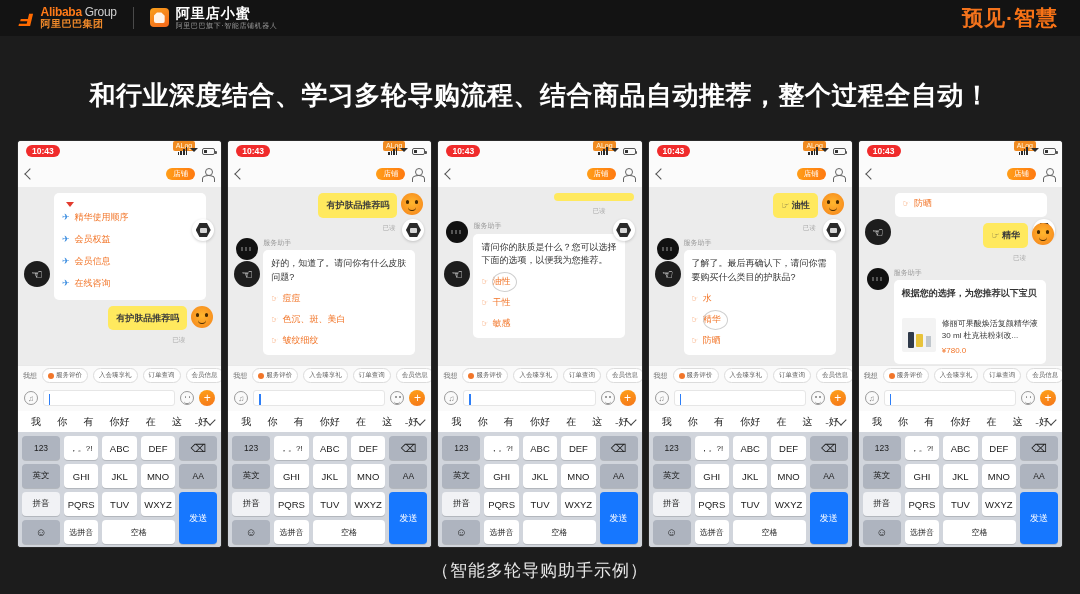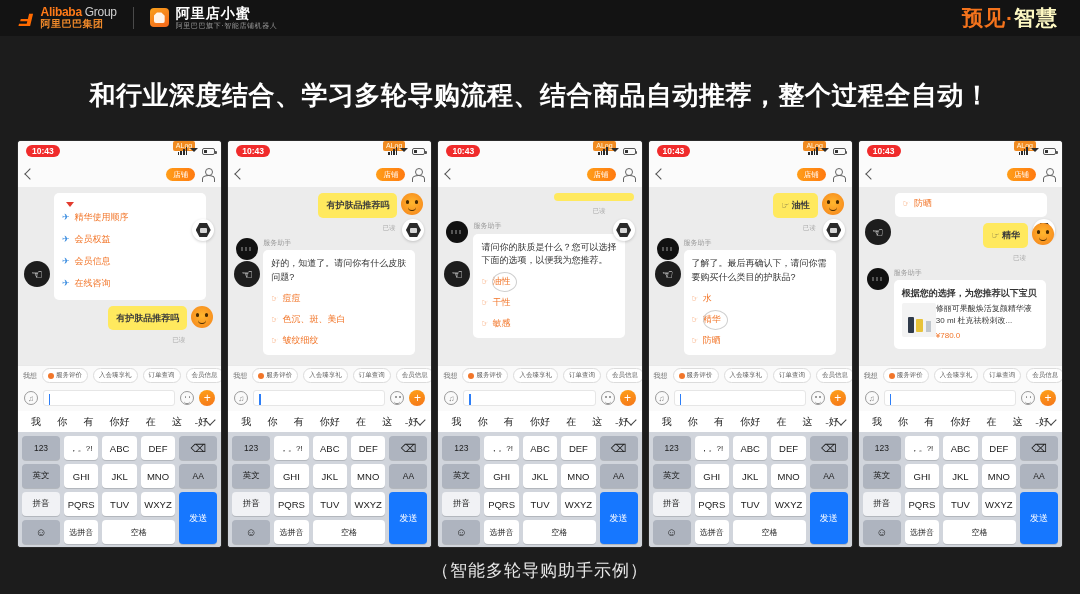--- a/index.html
+++ b/index.html
@@ -57,21 +57,21 @@
   .mid-txt { display: flex; flex-direction: column; line-height: 1.1; }
   .mid-cn { font-size: 14px; color: #fff; font-weight: bold; letter-spacing: 1px; }
   .mid-sub { font-size: 7px; color: #9a9a9a; letter-spacing: .6px; margin-top: 1px; }
 
   .brand-right {
     position: absolute; right: 22px; top: 4px;
     font-size: 21px; font-weight: bold; letter-spacing: 1px;
   }
   .br-o { color: #f4731c; }
   .br-d { color: #f4731c; }
-  .br-b { color: #fef9c3; }
+  .br-b { color: #f97316; }
 
   
   .title {
     position: absolute; top: 78px; left: 0; width: 1080px;
     text-align: center;
     font-size: 26px; font-weight: bold; color: #ffffff;
     letter-spacing: .5px;
   }
 
   
@@ -136,21 +136,21 @@
   .navbar {
     height: 26px; background: #fbfbfb;
     display: flex; align-items: center; position: relative;
     flex: 0 0 auto;
   }
   .nav-back {
     margin-left: 8px; width: 8px; height: 8px;
     border-left: 1.6px solid #555; border-bottom: 1.6px solid #555;
     transform: rotate(45deg);
   }
-  .nav-right { position: absolute; right: 7px; display: flex; align-items: flex-end; gap: 6px; }
+  .nav-right { position: absolute; right: 7px; display: flex; align-items: center; gap: 6px; }
   .nav-pill {
     background: linear-gradient(90deg,#ff9d18,#ff7a10);
     color: #fff; font-size: 7.5px; padding: 2.5px 7px;
     border-radius: 8px; line-height: 1;
   }
   .nav-person {
     width: 13px; height: 13px; position: relative;
   }
   .nav-person::before {
     content:""; position:absolute; left:3.5px; top:0;
@@ -236,21 +236,21 @@
     color: #3d8ee0; font-size: 9px; transform: rotate(0deg);
   }
   .redtri {
     width: 0;height: 0;border-left:4px solid transparent;
     border-right:4px solid transparent;border-top:5px solid #e23b2e;
     margin: 0 0 4px 4px;
   }
 
   
   .prod {
-    display: flex; gap: 0; margin-top: 2px;
+    display: flex; gap: 6px; margin-top: 17px;
     align-items: flex-start;
   }
   .prod-img {
     width: 34px; height: 34px; background: #f3f3f3;
     border-radius: 2px; position: relative; overflow:hidden;
     flex: 0 0 auto;
   }
   .prod-img::before{
     content:"";position:absolute;left:6px;bottom:4px;width:6px;height:16px;
     background:#2f3a4a;border-radius:1px;

